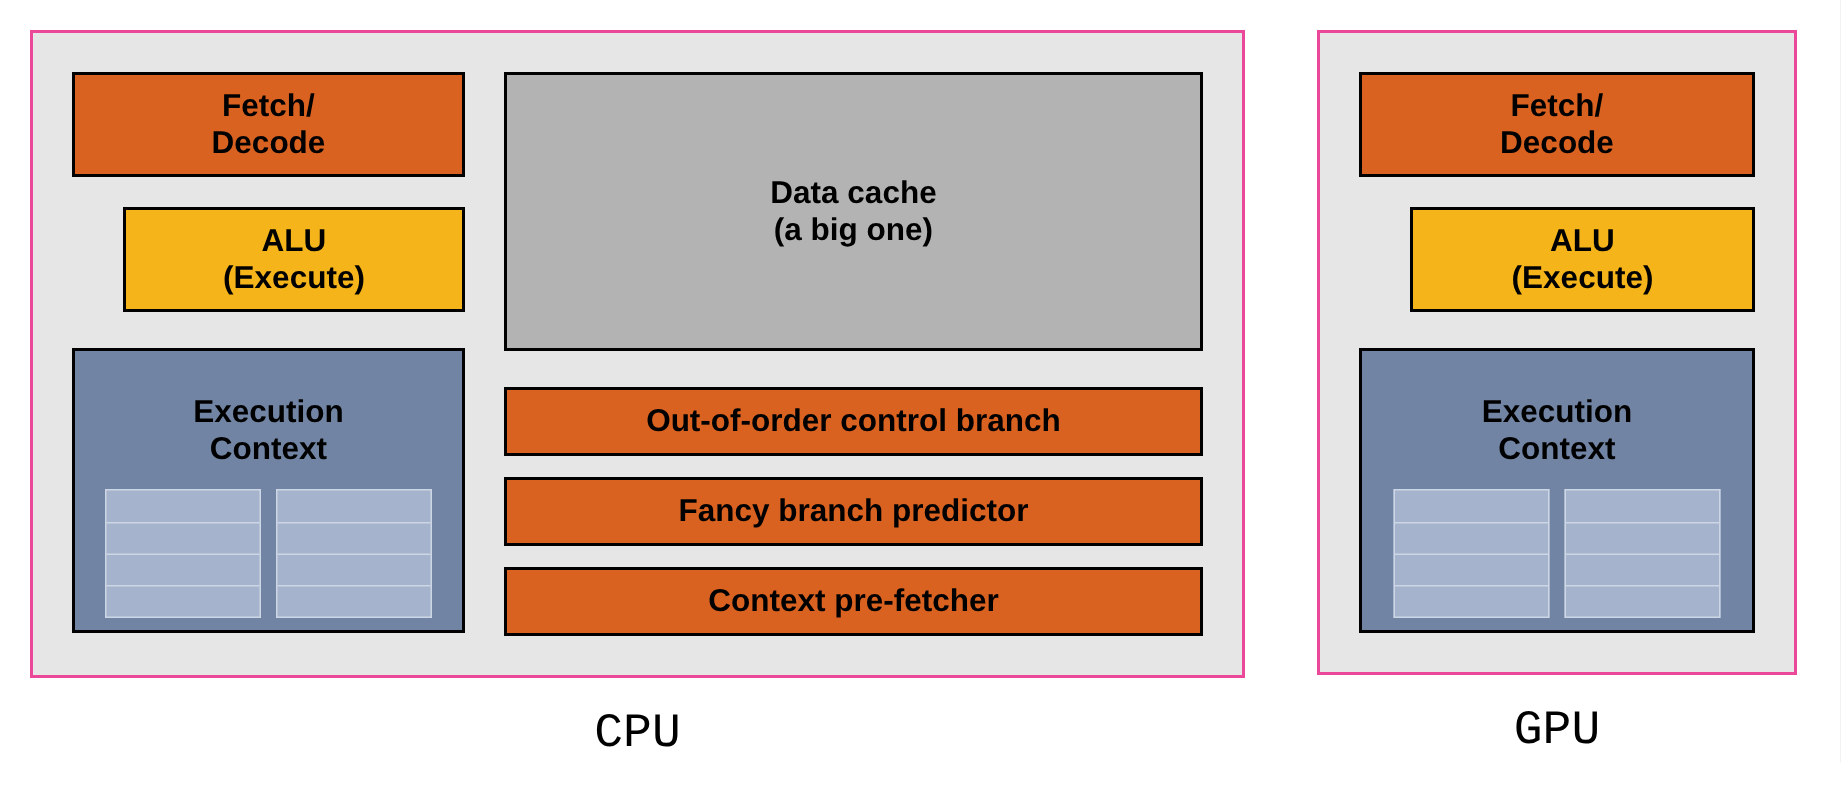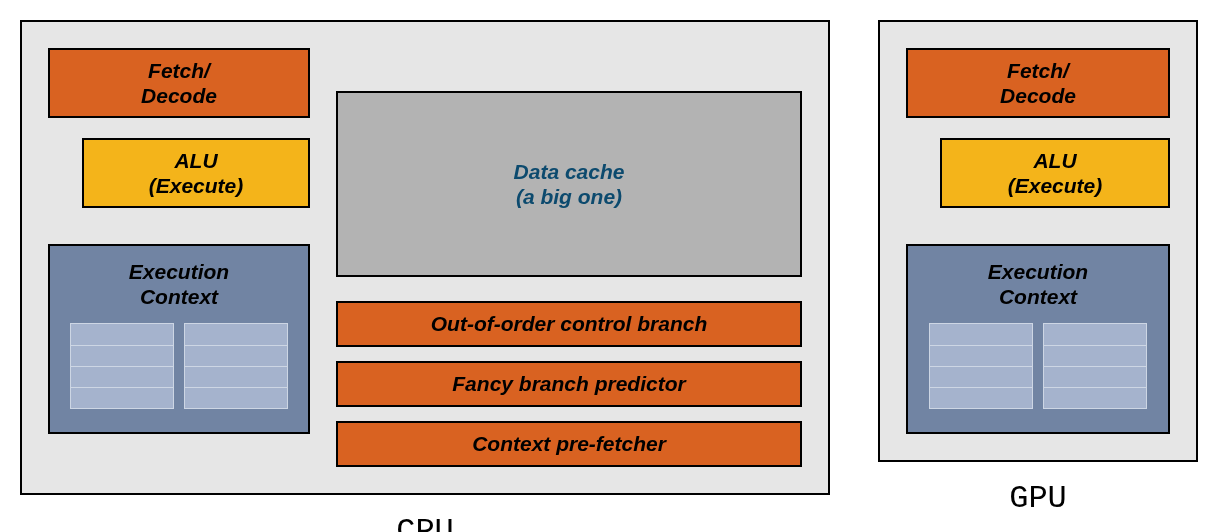--- a/index.html
+++ b/index.html
@@ -15,23 +15,22 @@
     gap: 48px;
     align-items: flex-start;
   }
   .panel-wrap {
     display: flex;
     flex-direction: column;
     align-items: center;
   }
   .panel {
     background: #e6e6e6;
-    border: 2px solid #000000;
+    border: 2px solid #ec4899;
     padding: 26px;
-    font-style: italic;
   }
   .cpu-panel {
     width: 810px;
     display: flex;
     gap: 26px;
   }
   .gpu-panel {
     width: 320px;
     display: flex;
     flex-direction: column;
@@ -51,26 +50,26 @@
     display: flex;
     align-items: center;
     justify-content: center;
     text-align: center;
     font-weight: 700;
     font-size: 21px;
     line-height: 1.2;
   }
   .orange { background: #d96221; color: #000; }
   .yellow { background: #f4b41a; color: #000; margin-left: 34px; }
-  .gray   { background: #b3b3b3; color: #0c4a6e; margin-top: 43px; }
+  .gray   { background: #b3b3b3; color: #000000; }
   .blue   { background: #7184a3; color: #000; }
 
   .fetch-box   { height: 70px; }
   .alu-box     { height: 70px; margin-top: 20px; }
-  .exec-box    { height: 190px; margin-top: 36px; position: relative; flex-direction: column; justify-content: flex-start; padding-top: 13px; }
+  .exec-box    { height: 190px; margin-top: 24px; position: relative; flex-direction: column; justify-content: flex-start; padding-top: 28px; }
   .cache-box   { height: 186px; }
   .logic-box   { height: 46px; }
   .gap-small   { margin-top: 14px; }
   .gap-after-cache { margin-top: 24px; }
 
   .grids {
     display: flex;
     gap: 10px;
     margin-top: 14px;
   }

